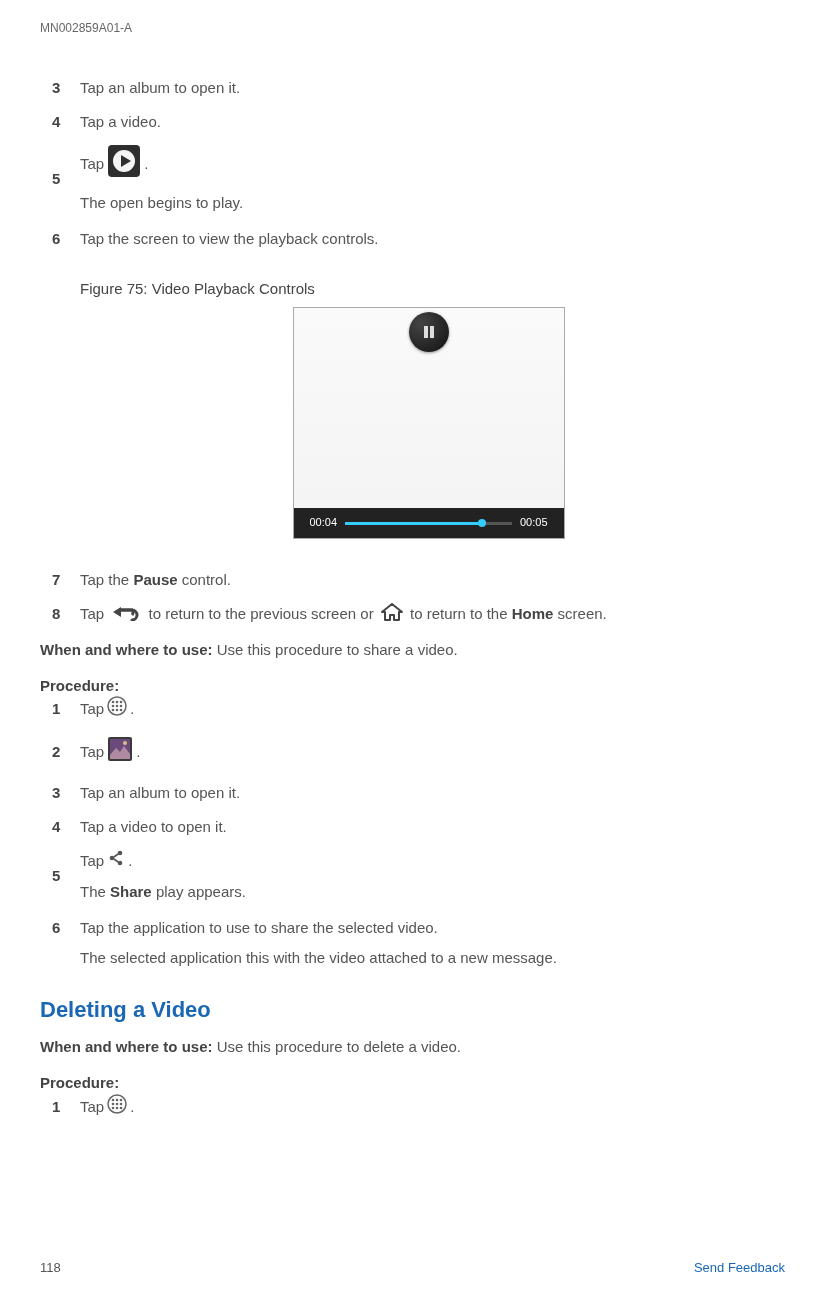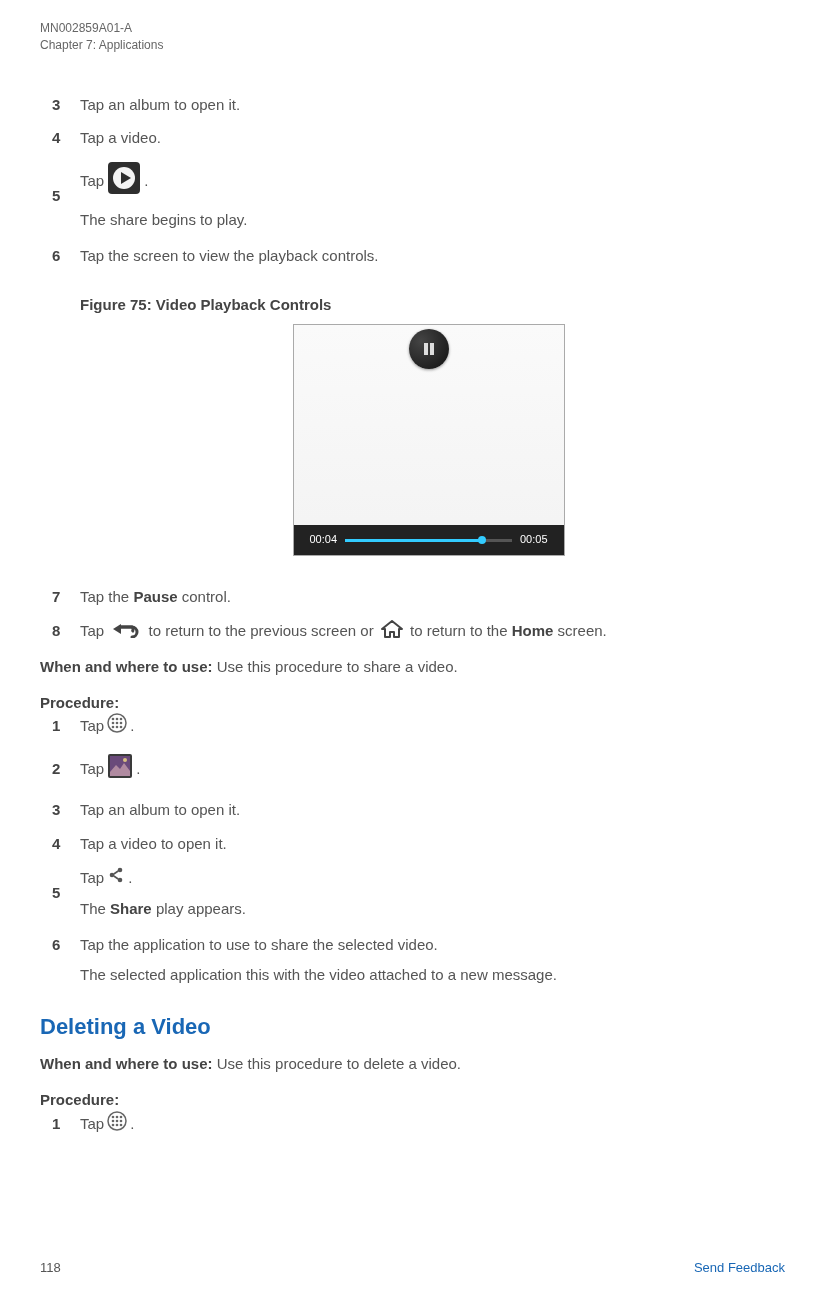--- a/index.html
+++ b/index.html
@@ -36,21 +36,21 @@
       color: #444;
     }
     .step-text { flex: 1; color: #555; }
     .step-text .sub { display: block; margin-top: 8px; }
     .icon-inline {
       display: inline-block;
       vertical-align: middle;
       margin: 0 3px;
     }
     .figure-caption {
-      font-weight: bold;
+      font-weight: normal;
       color: #444;
       margin-top: 28px;
       margin-bottom: 8px;
       font-size: 15px;
     }
     .figure-image {
       margin: 0 auto 30px auto;
       width: 272px;
     }
     .h2 {
@@ -133,21 +133,20 @@
       border-radius: 50%;
     }
     .step-tall { align-items: center; margin-bottom: 14px; }
     .step-tall .step-text { display: flex; align-items: center; flex-wrap: wrap; }
   </style>
 </head>
 <body>
 
 <div class="header-small">
   <div>MN002859A01-A</div>
-  <div>Chapter 7:  Applications</div>
 </div>
 
 <div class="body">
 
   
   <div class="step-list">
     <div class="step">
       <div class="step-num">3</div>
       <div class="step-text">Tap an album to open it.</div>
     </div>
@@ -162,21 +161,21 @@
           <span>Tap </span>
           <span class="icon-inline">
             <svg width="34" height="34" viewBox="0 0 34 34">
               <rect x="1" y="1" width="32" height="32" rx="4" fill="#2e2e2e"></rect>
               <circle cx="17" cy="17" r="11" fill="#f4f4f4"></circle>
               <polygon points="14,11 24,17 14,23" fill="#2e2e2e"></polygon>
             </svg>
           </span>
           <span>.</span>
         </span>
-        <span class="sub">The share begins to play.</span>
+        <span class="sub">The open begins to play.</span>
       </div>
     </div>
     <div class="step">
       <div class="step-num">6</div>
       <div class="step-text">Tap the screen to view the playback controls.</div>
     </div>
   </div>
 
   
   <div style="margin-left:28px;">

